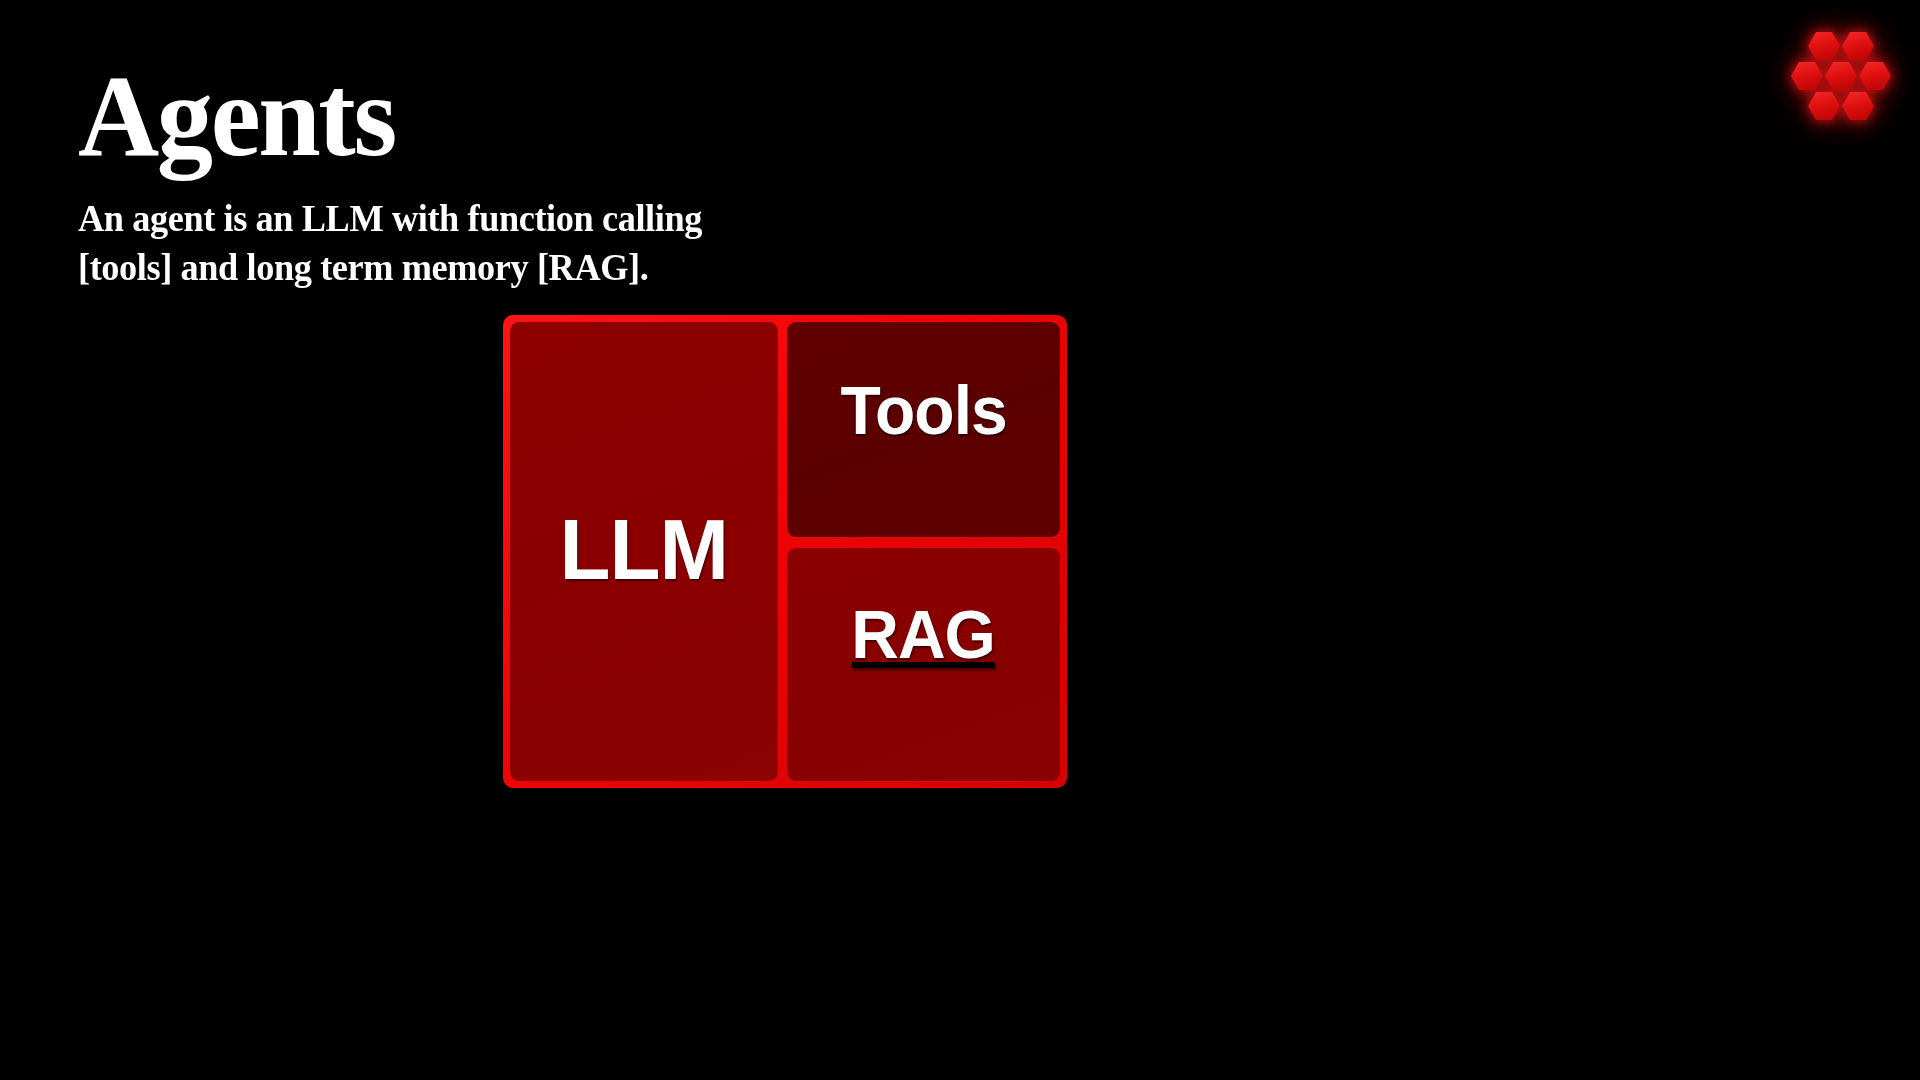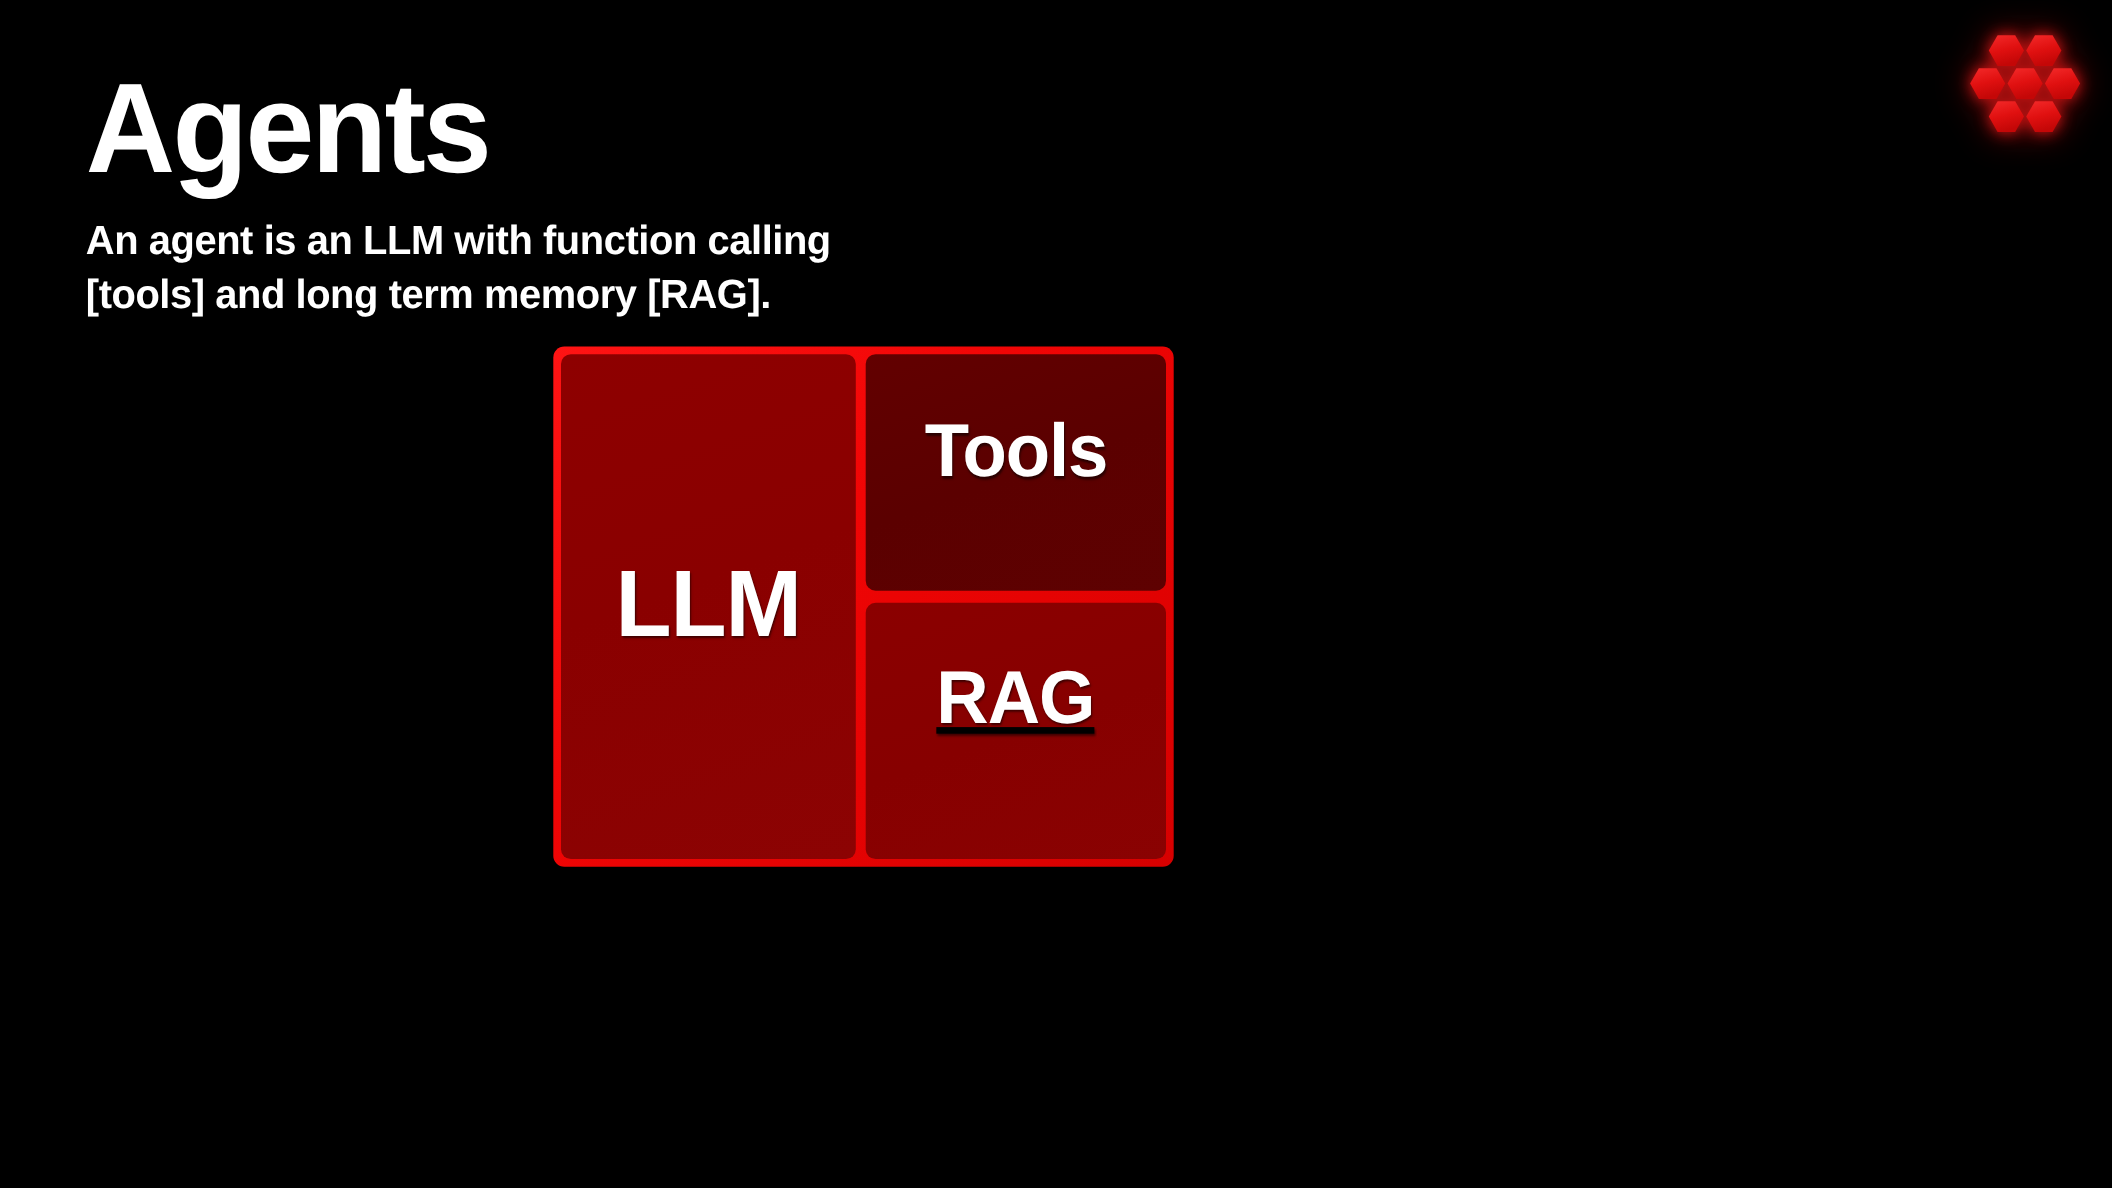--- a/index.html
+++ b/index.html
@@ -21,20 +21,21 @@
     inset: 0;
     background: #000000;
   }
 
   
   #heading {
     position: absolute;
     left: 78px;
     top: 58px;
     width: 1100px;
+    font-family: Liberation Serif, serif;
   }
   #slide-title {
     font-size: 116px;
     font-weight: 700;
     color: #ffffff;
     letter-spacing: -2.5px;
     line-height: 1.0;
     margin: 0;
     font-stretch: condensed;
     transform: scaleX(0.97);

